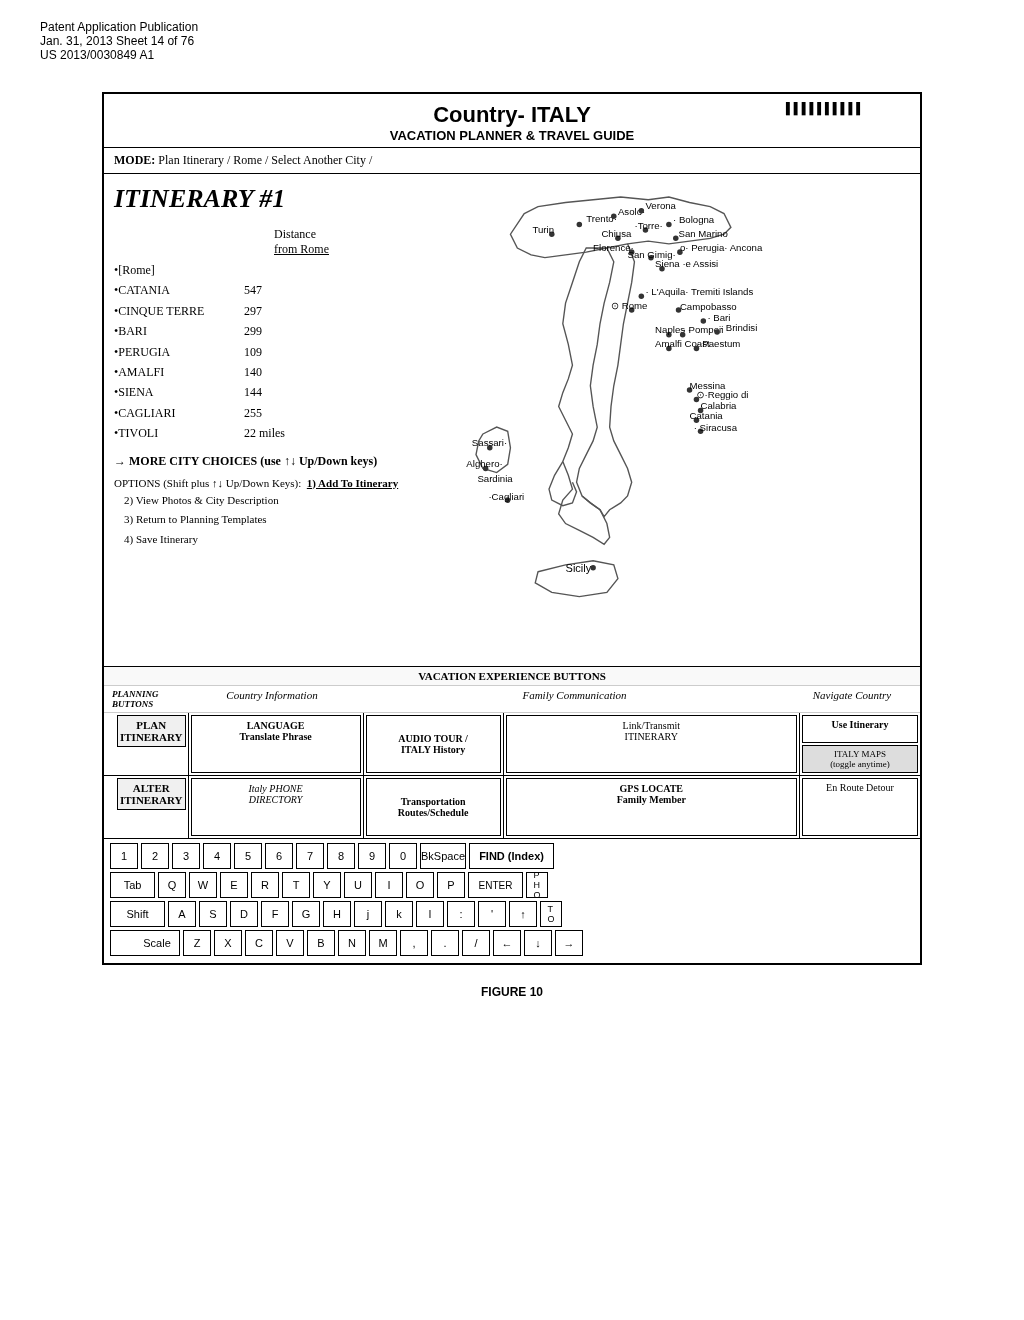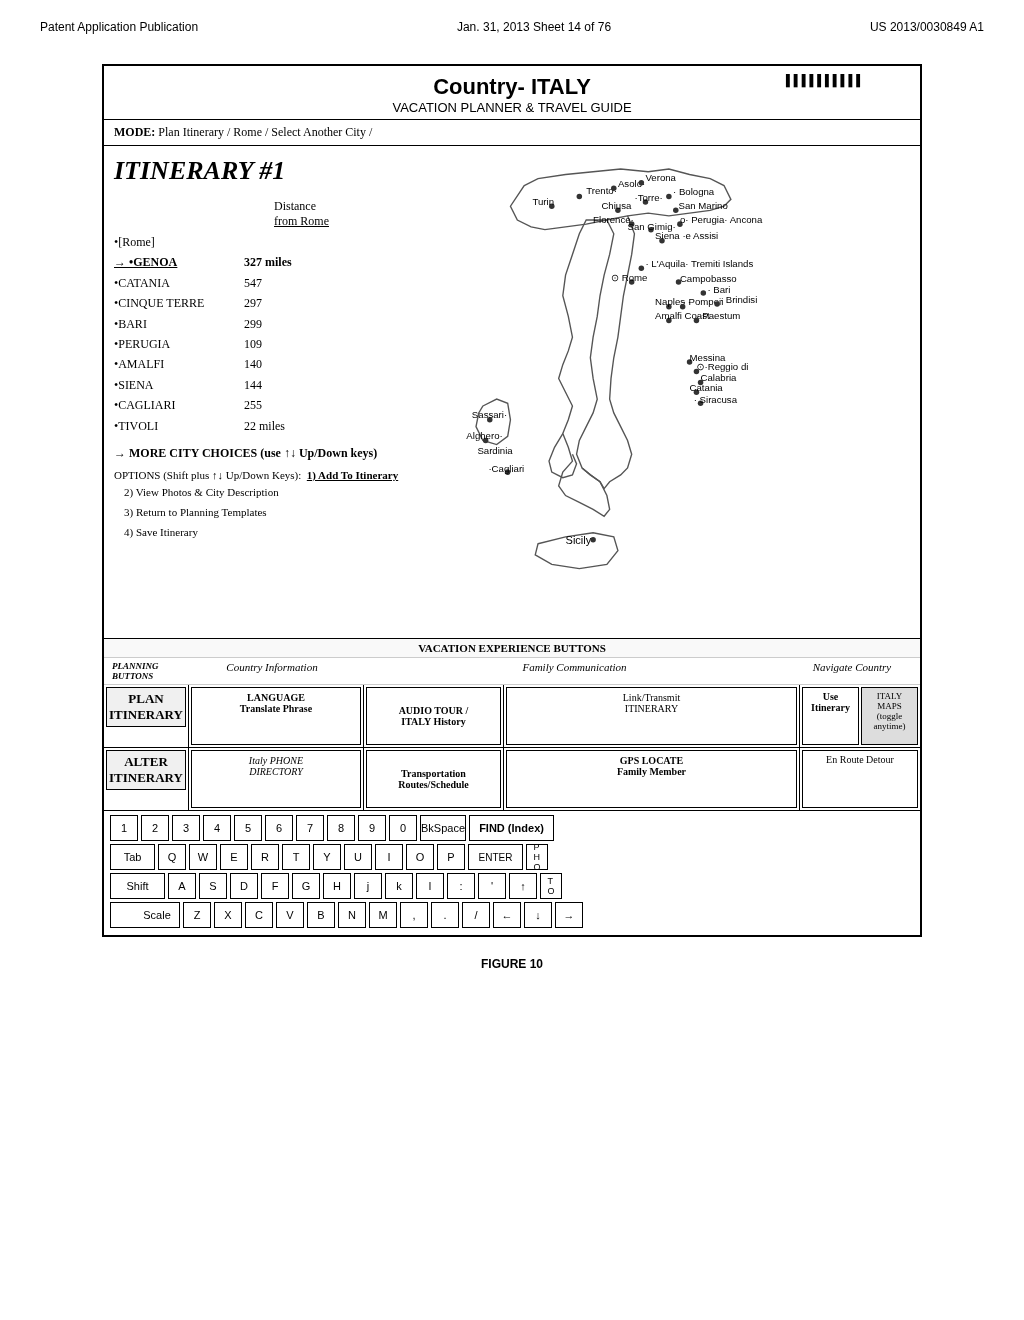--- a/index.html
+++ b/index.html
@@ -17,20 +17,21 @@
       padding: 20px 40px;
     }
 
     
     .patent-header {
       display: flex;
       justify-content: space-between;
       font-size: 12px;
       margin-bottom: 30px;
       font-family: Arial, sans-serif;
+      flex-direction: column;
     }
 
     
     .ui-container {
       border: 2px solid #000;
       margin: 10px auto;
       width: 820px;
       position: relative;
     }
 
@@ -47,21 +48,21 @@
       right: 60px;
       font-size: 11px;
     }
     .main-title {
       font-size: 22px;
       font-weight: bold;
       font-family: Arial, sans-serif;
     }
     .sub-title {
       font-size: 13px;
-      font-weight: normal;
+      font-weight: bold;
       font-family: Arial, sans-serif;
     }
 
     
     .mode-bar {
       padding: 5px 10px;
       font-size: 12px;
       border-bottom: 1px solid #000;
     }
 
@@ -156,25 +157,26 @@
       display: flex;
       flex-direction: column;
       border-right: 1px solid #000;
       padding: 2px;
       gap: 2px;
     }
 
     .plan-btn {
       border: 1px solid #000;
       text-align: center;
-      font-size: 13px;
+      font-size: 11px;
       font-weight: bold;
       padding: 3px 2px;
       cursor: pointer;
       background: #f0f0f0;
+      margin-left: 11px;
     }
 
     .country-info-col {
       flex: 0 0 175px;
       display: flex;
       flex-direction: column;
       gap: 2px;
       padding: 2px;
       border-right: 1px solid #000;
     }
@@ -224,20 +226,21 @@
       font-size: 10px;
       padding: 4px 3px;
       cursor: pointer;
       background: #fff;
       flex: 1;
     }
 
     .navigate-col {
       flex: 0 0 120px;
       display: flex;
+      flex-direction: column;
       gap: 2px;
       padding: 2px;
     }
 
     .nav-btn {
       border: 1px solid #000;
       text-align: center;
       font-size: 10px;
       padding: 3px 2px;
       cursor: pointer;
@@ -356,24 +359,20 @@
           <div>
             <div>Distance</div>
             <div style="text-decoration:underline;">from Rome</div>
           </div>
         </div>
 
         <ul class="city-list">
           <li>
             <span class="city-name">•[Rome]</span>
             <span class="distance"></span>
-          </li>
-          <li>
-            <span class="city-name bold underline">→ •<span style="text-decoration:underline;">GENOA</span></span>
-            <span class="distance bold">327 miles</span>
           </li>
           <li>
             <span class="city-name">•CATANIA</span>
             <span class="distance">547</span>
           </li>
           <li>
             <span class="city-name">•CINQUE TERRE</span>
             <span class="distance">297</span>
           </li>
           <li>

